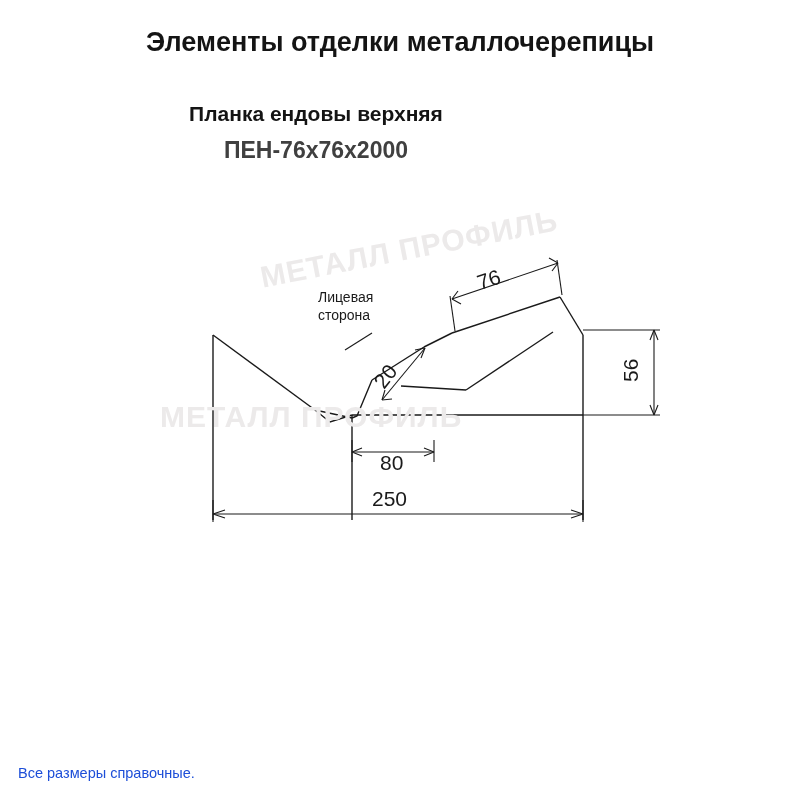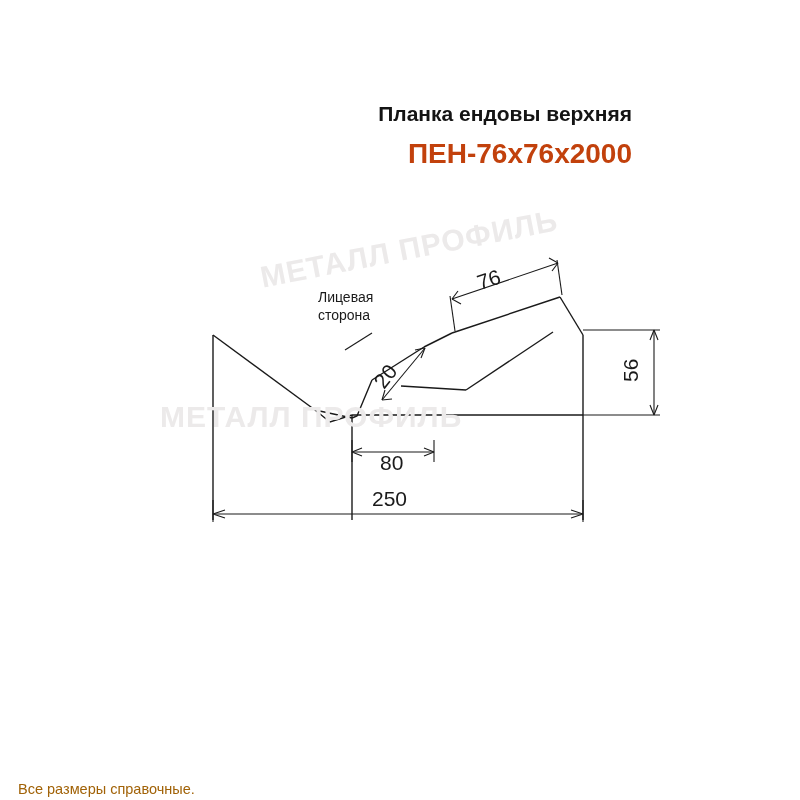--- a/index.html
+++ b/index.html
@@ -31,32 +31,32 @@
     font-weight: bold;
     letter-spacing: 0px;
     color: #141414;
     line-height: 1.2;
   }
   .sub-block {
     position: absolute;
     top: 100px;
     left: 0;
     width: 632px;
-    text-align: right;
+    text-align: center;
   }
   .sub-title {
     font-size: 21px;
     font-weight: bold;
     color: #141414;
     line-height: 1.3;
   }
   .sub-code {
-    font-size: 28px;
-    font-weight: bold;
-    color: #c2410c;
+    font-size: 23px;
+    font-weight: bold;
+    color: #404040;
     line-height: 1.3;
     margin-top: 9px;
   }
   .drawing {
     position: absolute;
     top: 200px;
     left: 0;
     width: 800px;
     height: 400px;
   }
@@ -78,23 +78,23 @@
   .wm-text {
     font-size: 30px;
     font-weight: bold;
     color: #eceaea;
     letter-spacing: 1px;
     white-space: nowrap;
   }
   .notes {
     position: absolute;
     left: 18px;
-    bottom: 0;
+    bottom: 16px;
     font-size: 14.5px;
-    color: #a16207;
+    color: #1d4ed8;
     line-height: 1.55;
   }
   .notes div { white-space: nowrap; }
   svg { display: block; }
   .ln { stroke: #1a1a1a; fill: none; stroke-width: 1.4; }
   .dim { stroke: #1a1a1a; fill: none; stroke-width: 1.1; }
   .dimtext {
     font-family: "Liberation Sans", sans-serif;
     font-size: 21px;
     fill: #1a1a1a;
@@ -103,20 +103,23 @@
     font-family: "Liberation Sans", sans-serif;
     font-size: 14px;
     fill: #1a1a1a;
   }
 </style>
 </head>
 <body>
 
 <div class="page">
 
+  <div class="title-block">
+    <div class="main-title">Элементы отделки металлочерепицы</div>
+  </div>
 
   <div class="sub-block">
     <div class="sub-title">Планка ендовы верхняя</div>
     <div class="sub-code">ПЕН-76х76х2000</div>
   </div>
 
   <div class="watermark wm1">
     <div class="wm-text">МЕТАЛЛ ПРОФИЛЬ</div>
   </div>
 

